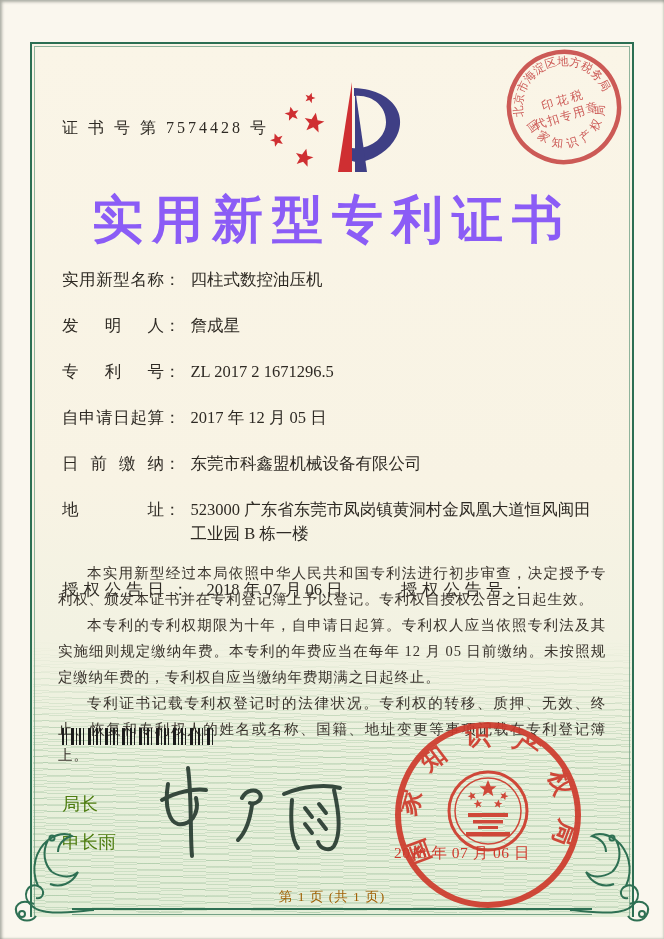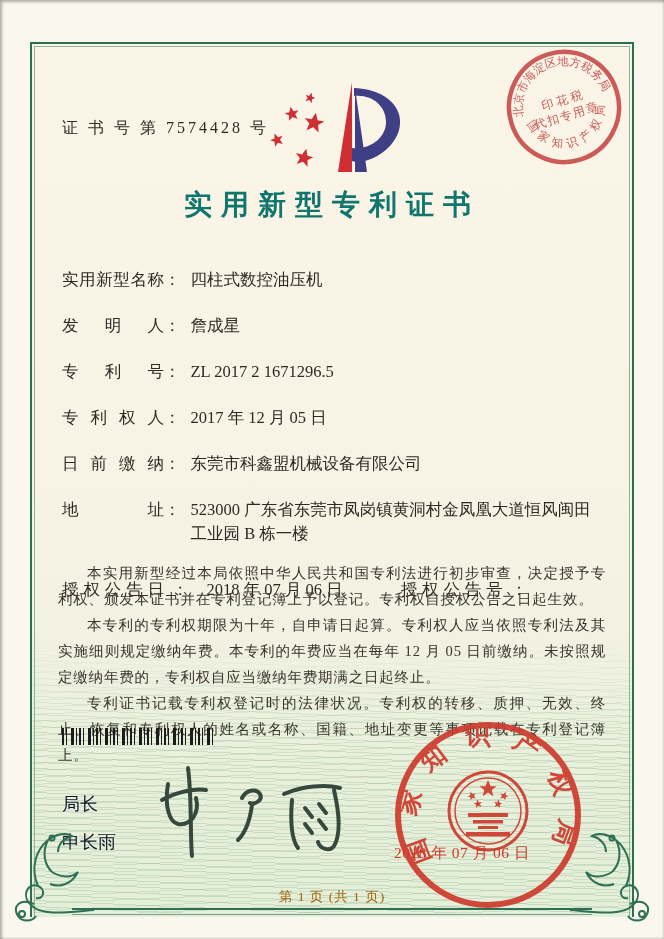--- a/index.html
+++ b/index.html
@@ -40,21 +40,21 @@
   }
   
   .logo{position:absolute;left:252px;top:78px;}
   
   .tax-stamp{
     position:absolute;left:503px;top:46px;width:122px;height:122px;
     transform:rotate(-17deg);opacity:.88;
   }
   .title{
     position:absolute;left:0;right:0;top:186px;
-    text-align:center;font-size:28px;font-weight:bold;color:#0f766e;
+    text-align:center;font-size:51px;font-weight:bold;color:#8b5cf6;
     letter-spacing:9px;
   }
   
   .fields{position:absolute;left:62px;top:268px;width:540px;font-size:16.5px;color:#2e2a24;}
   .frow{display:flex;margin-bottom:22px;line-height:24px;}
   .frow.addr{margin-bottom:32px;}
   .flabel{display:inline-block;width:102px;text-align:justify;text-align-last:justify;flex:none;}
   .fcolon{flex:none;margin-right:10px;}
   .fvalue{flex:1;}
   .grantrow{display:flex;line-height:24px;}
@@ -69,21 +69,21 @@
   
   .barcode{
     position:absolute;left:62px;top:728px;width:153px;height:17px;
     background:repeating-linear-gradient(90deg,
       #1c1c1c 0 2px,transparent 2px 4px,
       #1c1c1c 4px 5px,transparent 5px 9px,
       #1c1c1c 9px 12px,transparent 12px 14px,
       #1c1c1c 14px 15px,transparent 15px 17px);
   }
   .signer{position:absolute;left:62px;top:792px;font-size:18px;color:#2c2archived;}
-  .signer{color:#0f172a;}
+  .signer{color:#4d7c0f;}
   .signer .role{margin-bottom:14px;}
   .signature{position:absolute;left:148px;top:752px;}
   
   .seal{position:absolute;left:390px;top:717px;width:196px;height:196px;}
   .seal svg{position:absolute;left:0;top:0;}
   .seal-date{
     position:absolute;left:4px;top:126px;width:170px;
     font-size:15.5px;color:#ce3a2c;letter-spacing:.5px;white-space:nowrap;
   }
   .footer{
@@ -153,21 +153,21 @@
       <span class="flabel">发明人</span>
         <span class="fcolon">：</span>
       <span class="fvalue">詹成星</span>
     </div>
     <div class="frow">
       <span class="flabel">专利号</span>
         <span class="fcolon">：</span>
       <span class="fvalue">ZL 2017 2 1671296.5</span>
     </div>
     <div class="frow">
-      <span class="flabel">专利权人</span>
+      <span class="flabel">自申请日起算</span>
         <span class="fcolon">：</span>
       <span class="fvalue">2017 年 12 月 05 日</span>
     </div>
     <div class="frow">
       <span class="flabel">日前缴纳</span>
         <span class="fcolon">：</span>
       <span class="fvalue">东莞市科鑫盟机械设备有限公司</span>
     </div>
     <div class="frow addr">
       <span class="flabel">地址</span>

